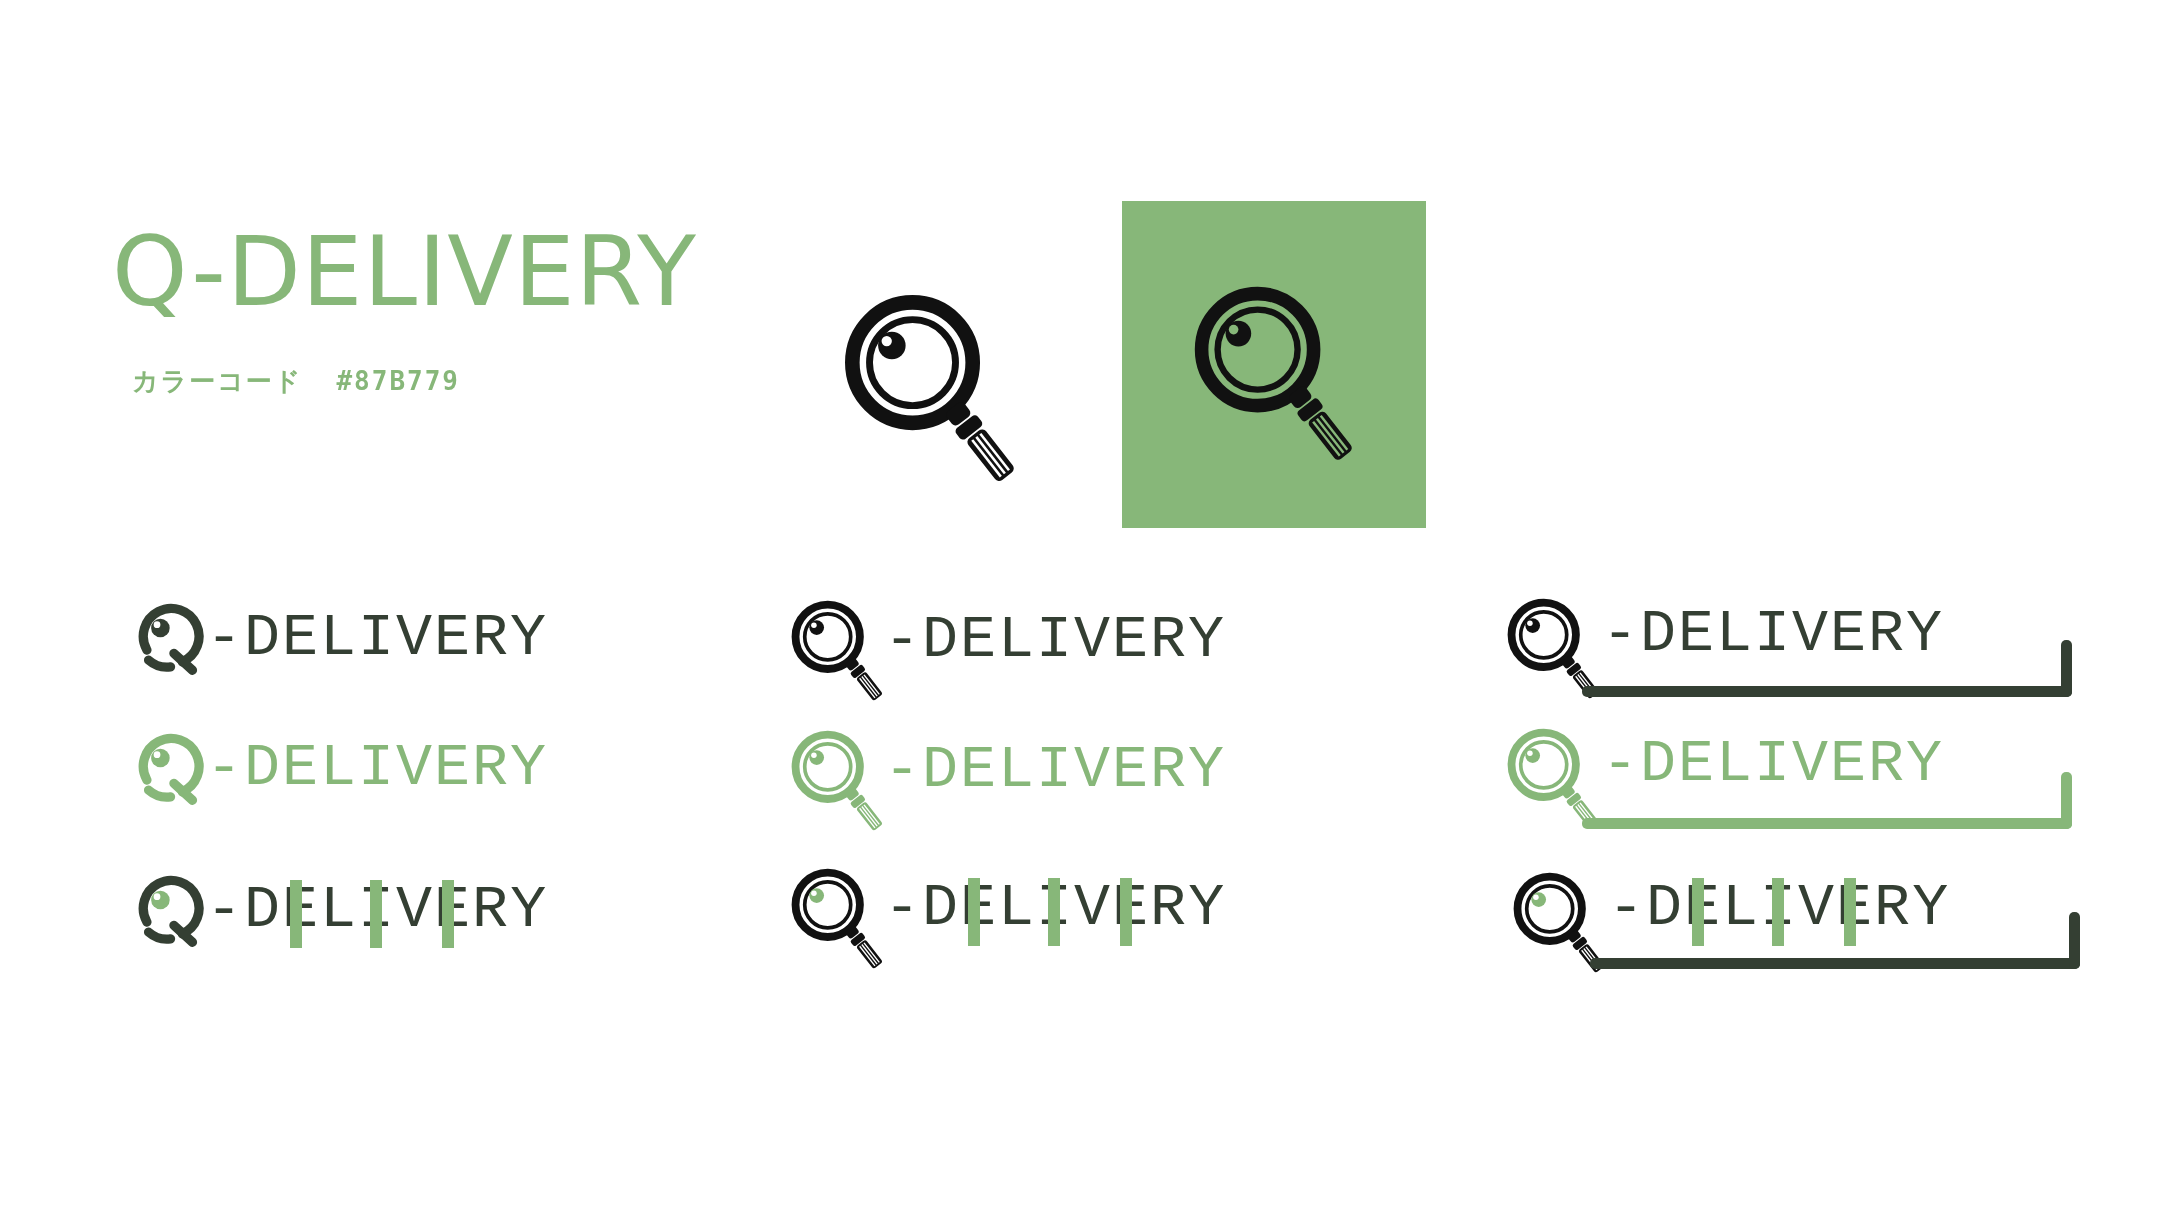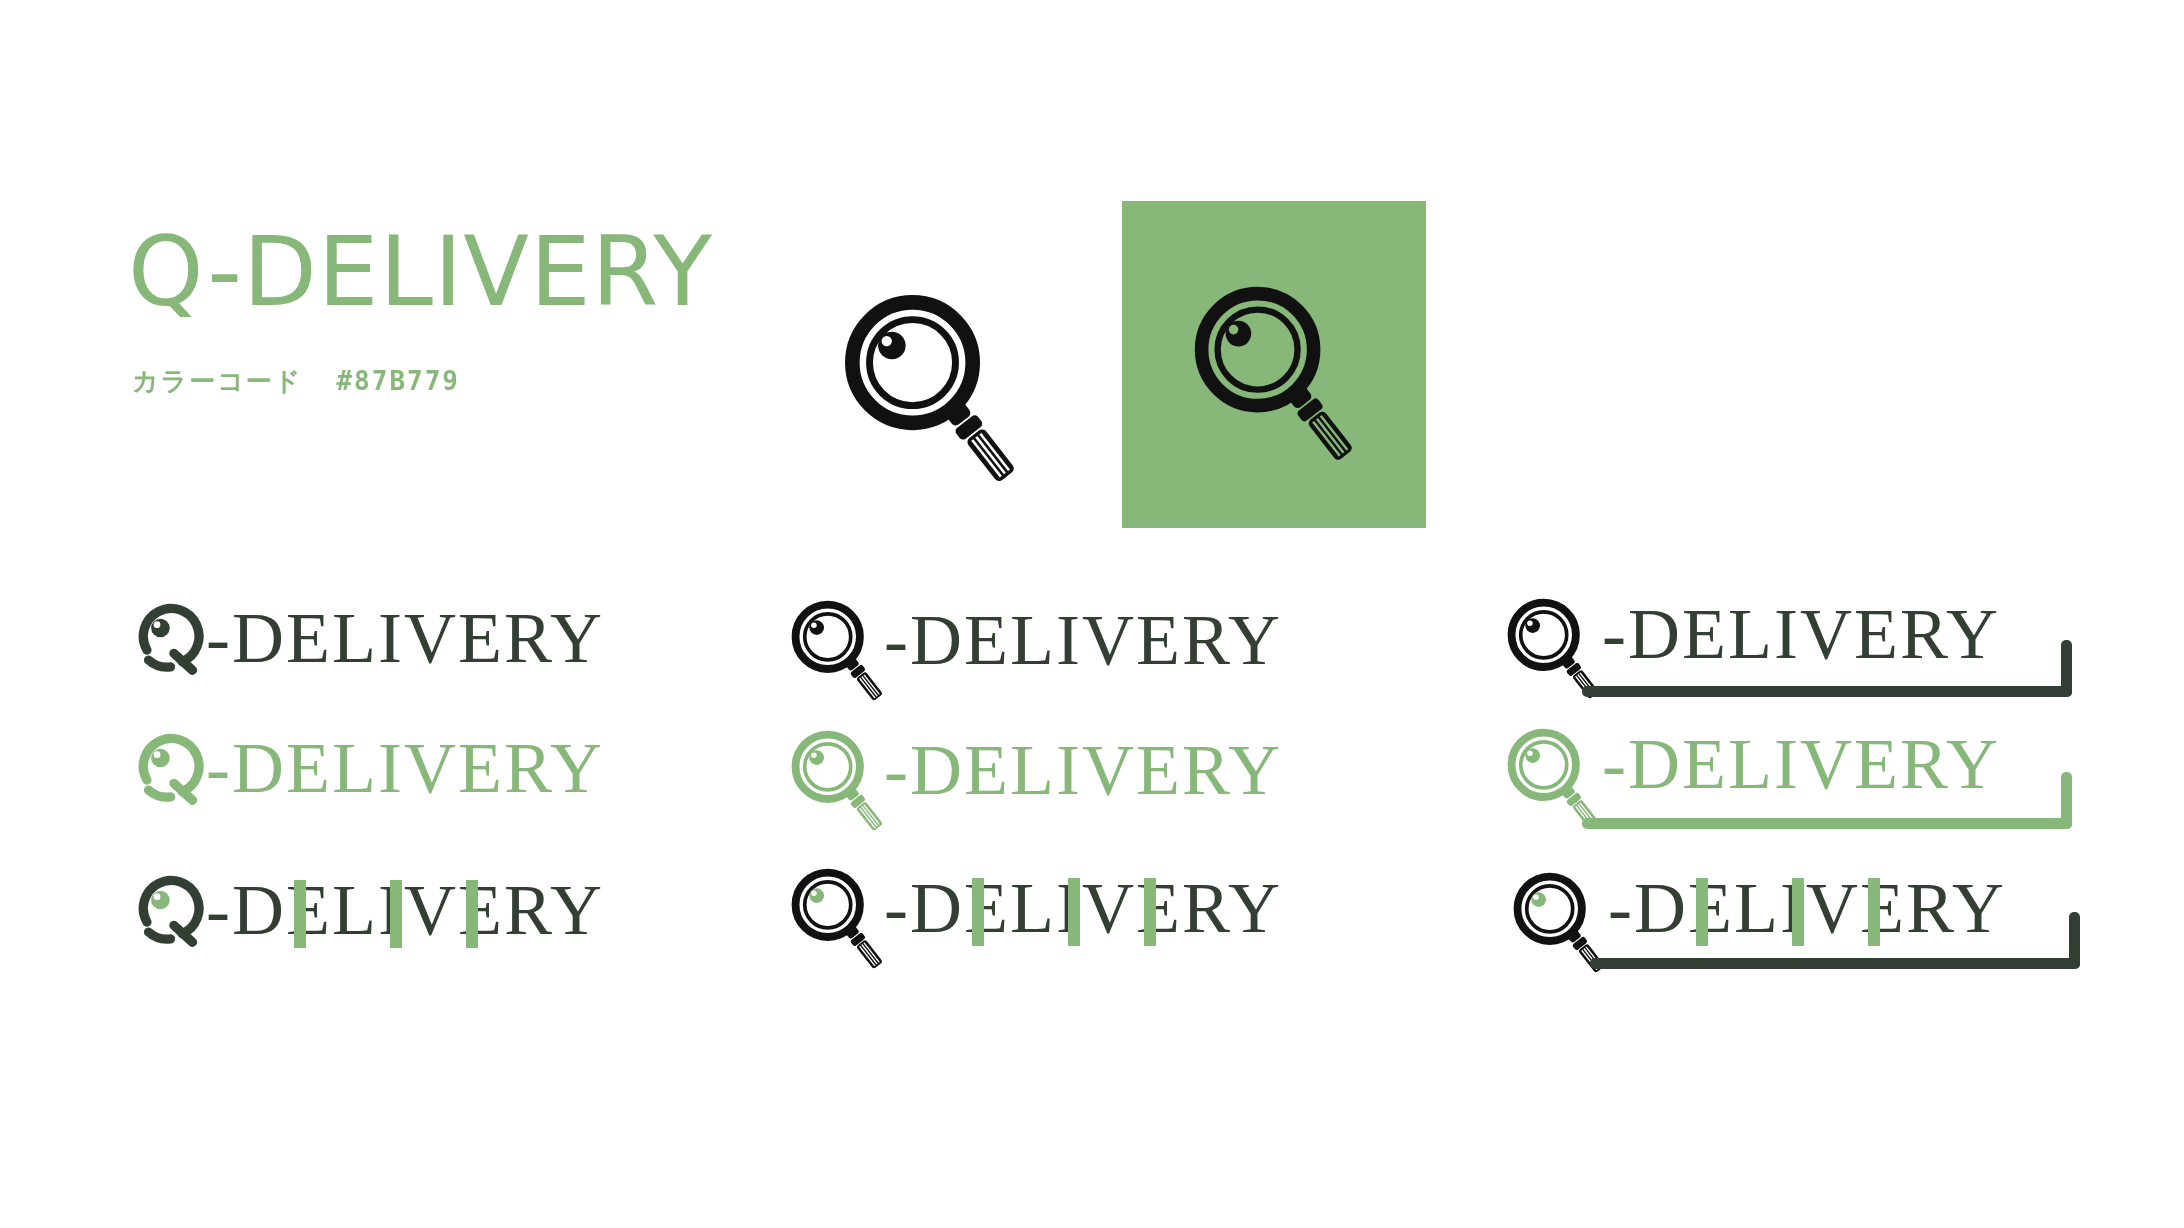--- a/index.html
+++ b/index.html
@@ -1,32 +1,32 @@
 <!DOCTYPE html>
 <html><head>
 <meta charset="utf-8">
 <style>
   html, body { margin: 0; padding: 0; background: #ffffff; }
   body { width: 2184px; height: 1228px; position: relative; overflow: hidden;
          font-family: "DejaVu Sans", "Liberation Sans", sans-serif; }
   .abs { position: absolute; }
   .title {
-    left: 128px; top: 222px; font-size: 96px; line-height: 100px;
+    left: 112px; top: 222px; font-size: 96px; line-height: 100px;
     font-family: "DejaVu Sans", sans-serif; font-weight: 400; letter-spacing: 1px;
     color: var(--green);
   }
   .color-code {
     left: 132px; top: 364px; font-size: 26px; font-weight: 700; letter-spacing: 2px;
     color: var(--green); font-family: "DejaVu Sans Mono", monospace;
   }
   .color-code .gap { display: inline-block; width: 34px; }
   .green-square { left: 1122px; top: 201px; width: 304px; height: 327px; background: var(--green); }
   .logo { position: absolute; display: flex; align-items: flex-start; }
   .logo .word {
-    font-family: Liberation Serif, serif; font-size: 72px; line-height: 80px;
+    font-family: Liberation Mono, monospace; font-size: 60px; line-height: 80px;
     letter-spacing: 2px; font-weight: 400; white-space: nowrap;
   }
   .logo .word span { position: relative; }
   .c-dark { color: var(--dark); }
   .c-green { color: var(--green); }
   .stem { position: relative; display: inline-block; }
   .stem::before {
     content: ""; position: absolute; left: 8px; top: 10px; width: 12px; height: 68px;
     background: var(--green);
   }

